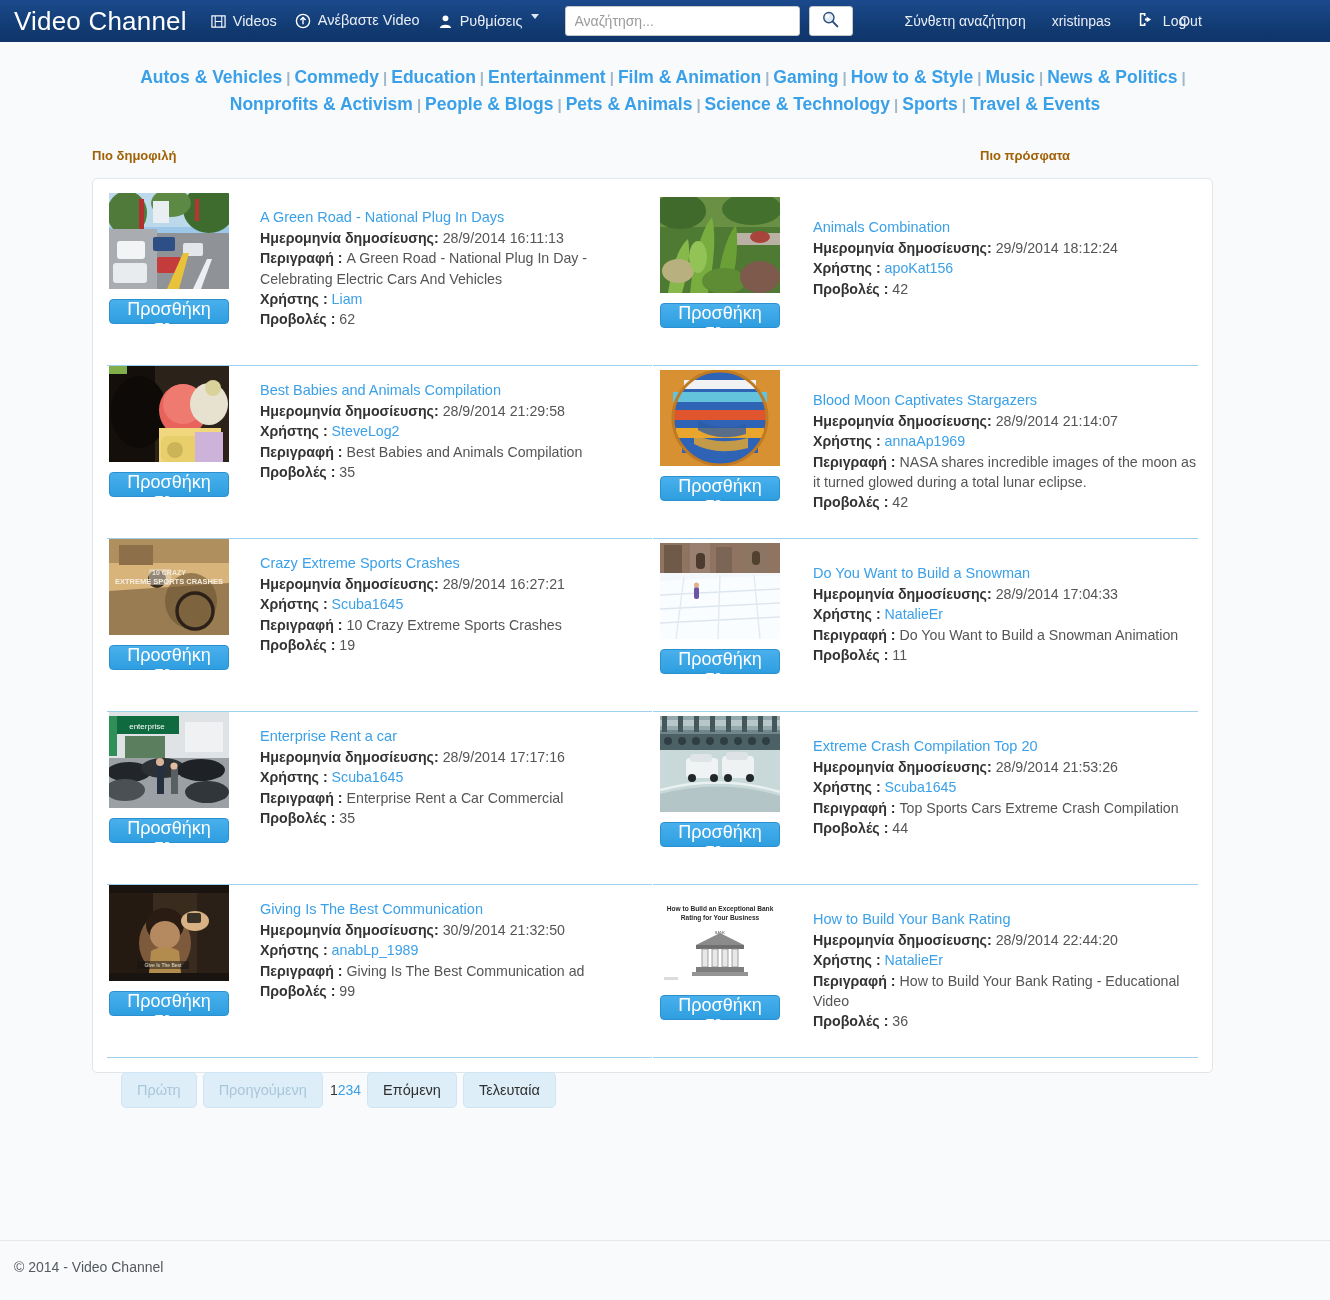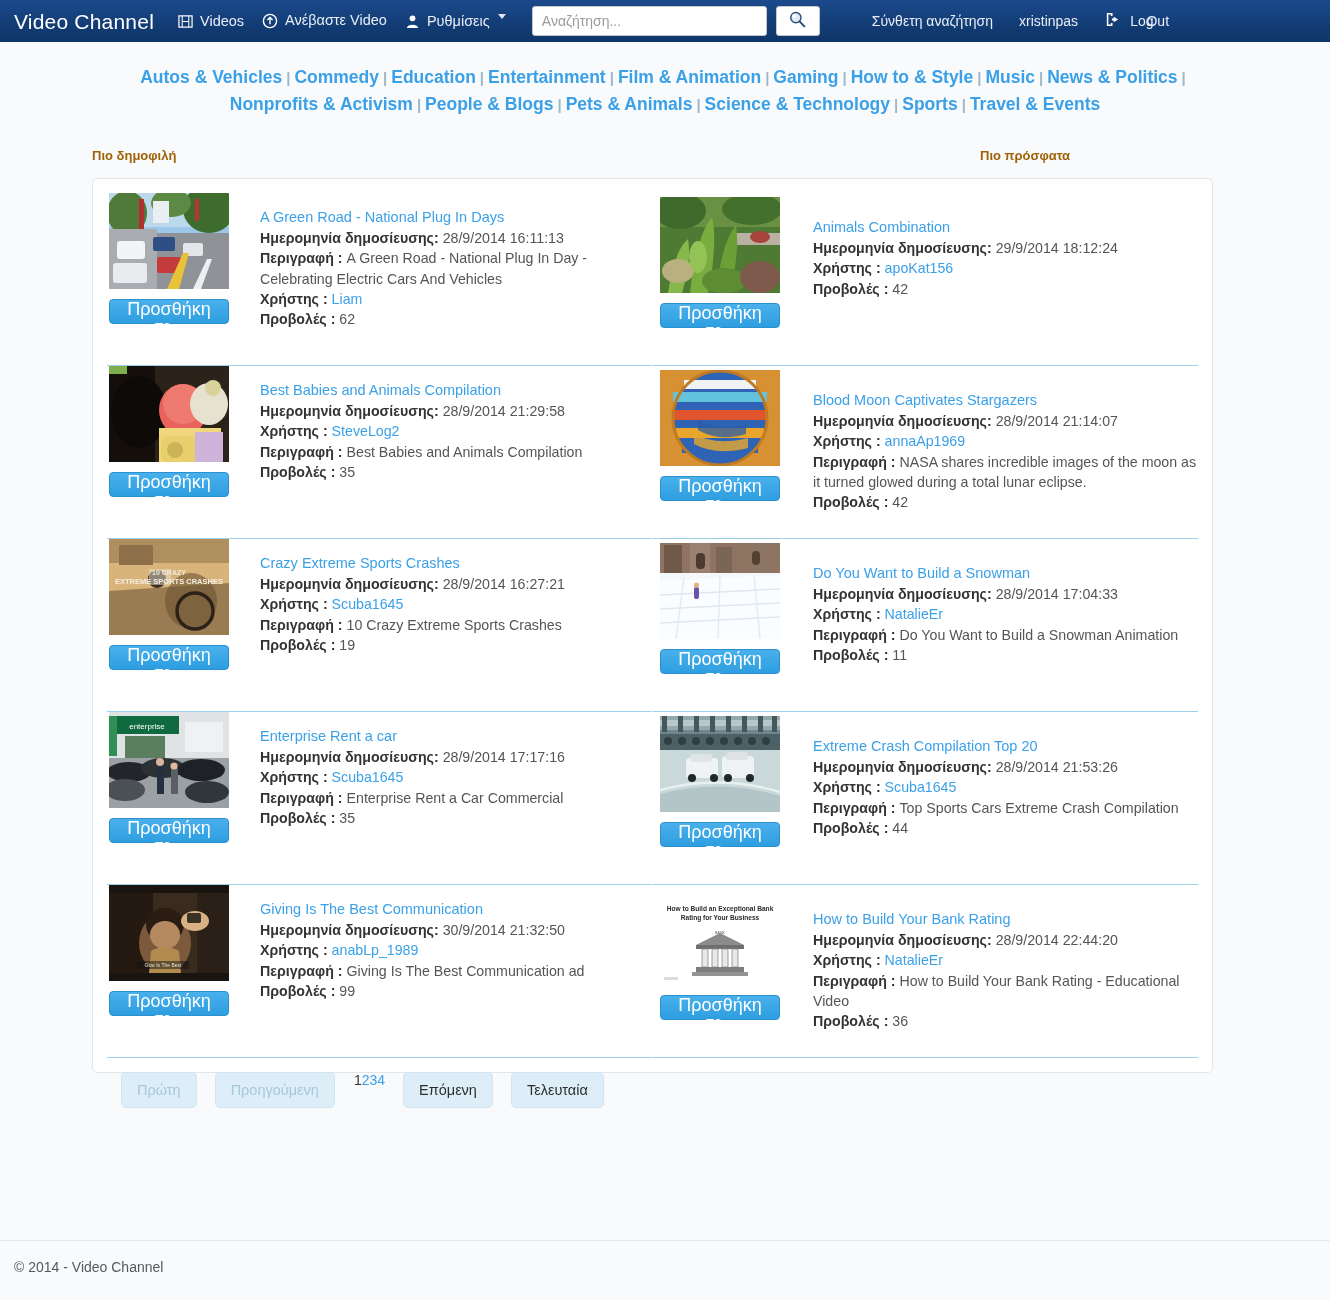--- a/index.html
+++ b/index.html
@@ -17,21 +17,21 @@
     height: 42px;
     background: linear-gradient(#1b4a8c, #123c74 60%, #0f356a);
     background-color: #15417d;
     display: flex;
     align-items: center;
     padding: 0 14px;
     white-space: nowrap;
   }
   .brand {
     color: #ffffff;
-    font-size: 21px;
+    font-size: 26px;
     letter-spacing: .2px;
     margin-right: 24px;
     text-decoration: none;
     line-height: 1;
   }
   .nav-link {
     color: #e9eef6;
     font-size: 14.5px;
     text-decoration: none;
     display: inline-flex;
@@ -196,23 +196,23 @@
     margin-bottom: 1px;
   }
   .meta { margin: 0; }
   .lbl { font-weight: bold; color: #333; }
   .val { color: #555; }
   .user-link { color: #3aa0e8; text-decoration: none; }
 
   
   .pager {
     display: flex;
-    align-items: flex-start;
+    align-items: center;
     padding: 14px 0 0 14px;
-    gap: 12px;
+    gap: 0;
   }
   .pg-btn {
     background: #ddeef8;
     border: 1px solid #cfe5f3;
     border-radius: 5px;
     height: 36px;
     padding: 0 15px;
     font-size: 14.5px;
     font-family: "Liberation Sans", sans-serif;
     color: #2f2f2f;

